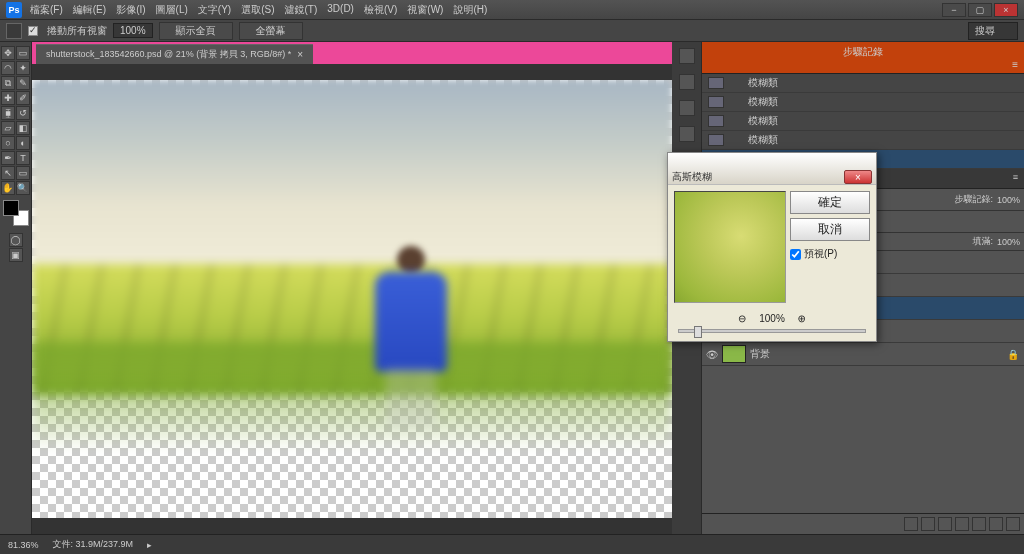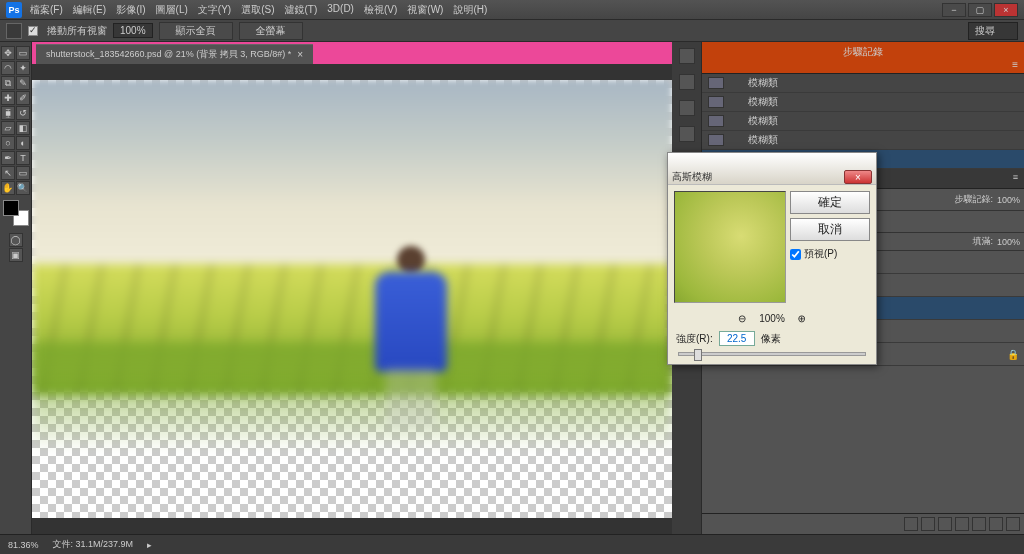--- a/index.html
+++ b/index.html
@@ -209,25 +209,20 @@
               <input type="checkbox" checked="" style="">
               <span>預視(P)</span>
             </label>
           </div>
         </div>
         <div class="zoom-row">
           <span class="zi">⊖</span>
           <span>100%</span>
           <span class="zi">⊕</span>
         </div>
-        <div class="radius-row">
-          <span>強度(R):</span>
-          <input value="22.5" style="">
-          <span>像素</span>
-        </div>
         <div class="slider">
             <div class="thumb"></div>
           </div>
       </div>
     </div>
   </div>
 
   <div class="rwrap">
     <div class="iconcol">
       <div class="ic"></div>
@@ -327,15 +322,15 @@
           <div class="ic"></div>
           <div class="ic"></div>
         </div>
       </div>
     </div>
   </div>
 </div>
 
 <div class="status">
   <span>81.36%</span>
-  <span>文件: 31.1M/237.9M</span>
+  <span>文件: 31.9M/237.9M</span>
   <span>▸</span>
 </div>
 
 </body></html>

